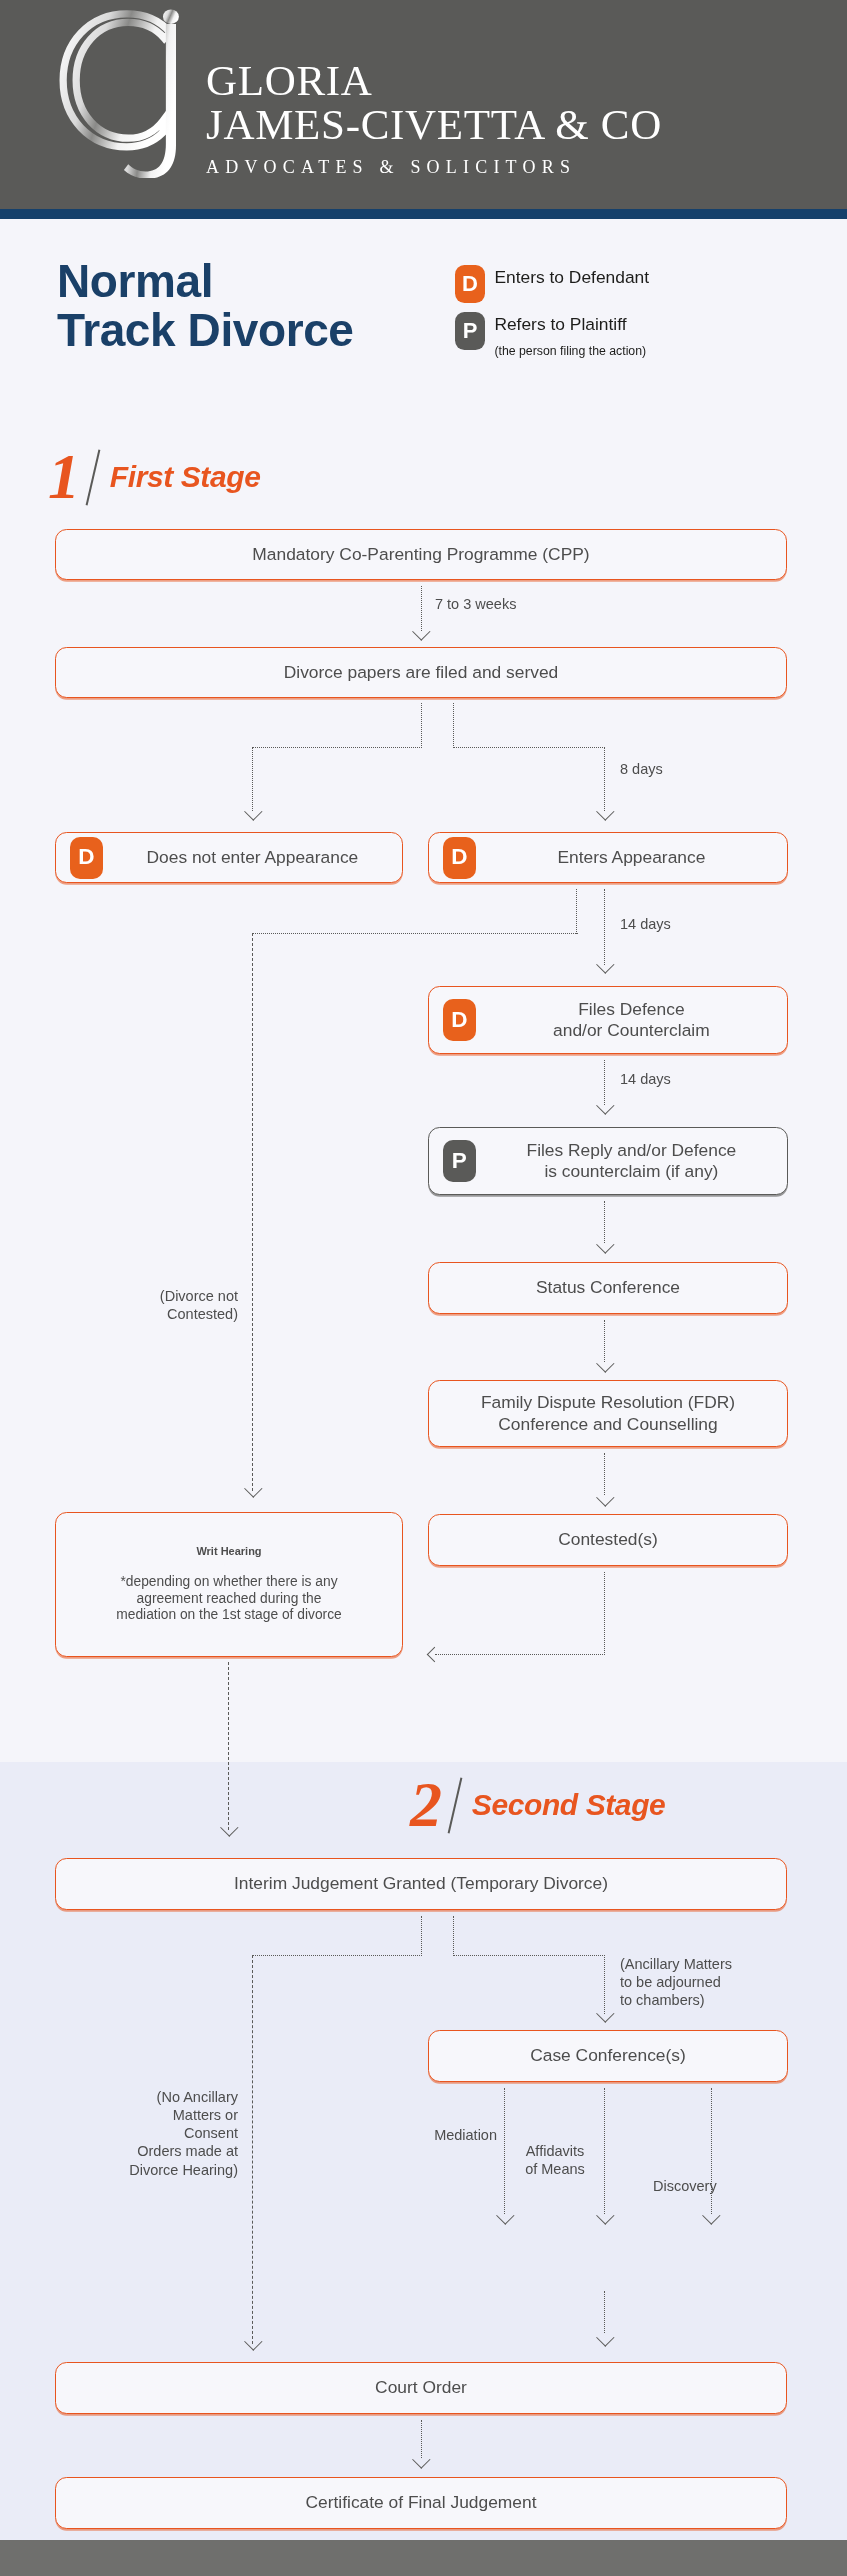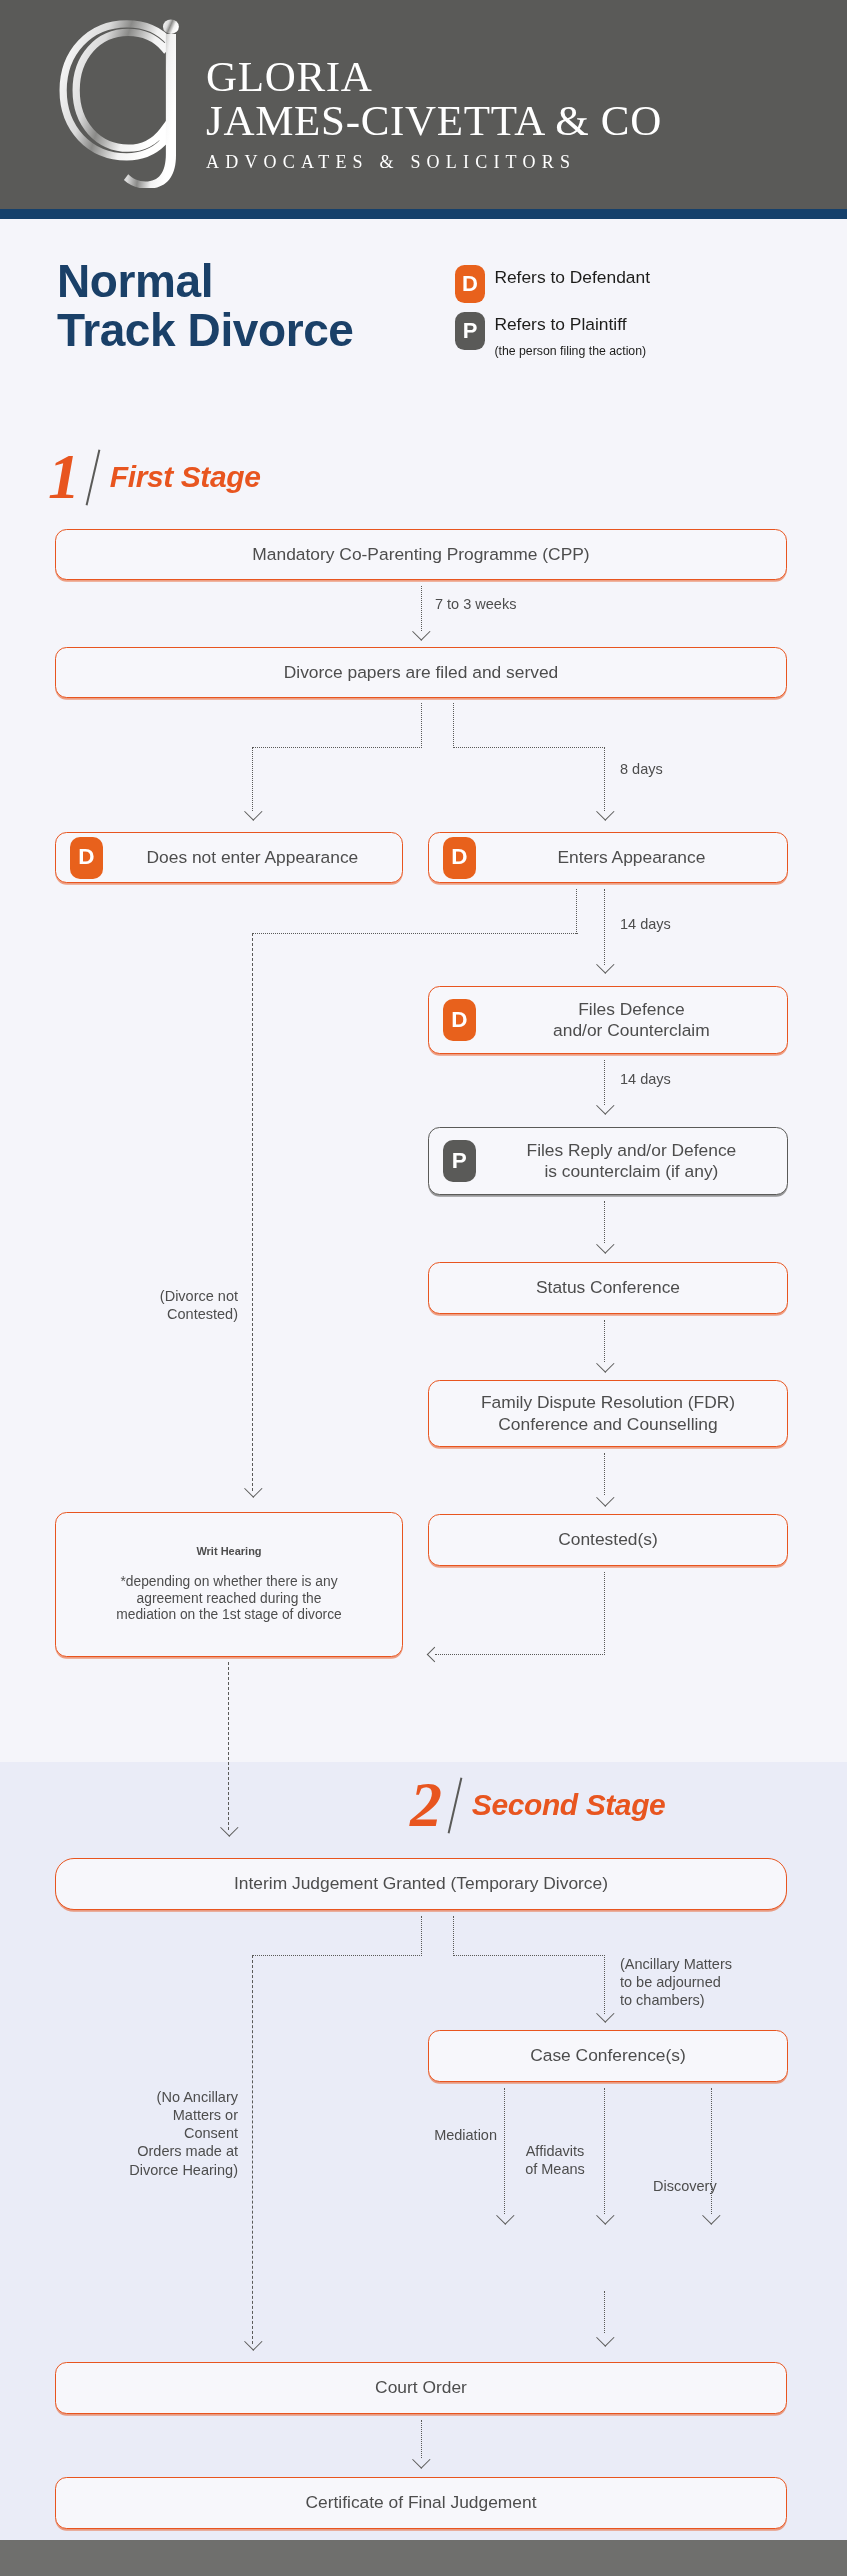--- a/index.html
+++ b/index.html
@@ -20,22 +20,22 @@
   
   .header{
     position:absolute; left:0; top:0; width:848px; height:209px;
     background:#5a5a58;
   }
   .header-rule{
     position:absolute; left:0; top:209px; width:848px; height:10px;
     background:#15406b;
   }
   .logo-wrap{
-    position:absolute; left:57px; top:16px;
-    display:flex; align-items:center;
+    position:absolute; left:57px; top:6px;
+    display:flex; align-items:flex-end;
   }
   .logo-mark{
     position:relative; width:149px; height:170px; margin-top:1.5px;
   }
   .logo-mark svg{display:block;}
   .logo-text{
     margin-left:0px; margin-top:26px;
     color:#ffffff;
     font-family:"Liberation Serif", serif;
   }
@@ -198,21 +198,21 @@
 
   <div class="title">
     <span>Normal</span>
     <span class="l2">Track Divorce</span>
   </div>
 
   <div class="legend">
     <div class="legend-row">
       <div class="legend-badge badge-d">D</div>
       <div class="legend-text">
-        <div class="legend-main">Refers to Defendant</div>
+        <div class="legend-main">Enters to Defendant</div>
       </div>
     </div>
     <div class="legend-row">
       <div class="legend-badge badge-p">P</div>
       <div class="legend-text">
         <div class="legend-main">Refers to Plaintiff</div>
         <div class="legend-sub">(the person filing the action)</div>
       </div>
     </div>
   </div>
@@ -319,21 +319,21 @@
 
   <div class="stage" id="stage2">
     <span class="stage-num">2</span>
     <span class="stage-slash"></span>
     <span class="stage-label">Second Stage</span>
   </div>
 
   <div class="vline" style="left:228px; top:1662px; height:168px;"></div>
   <div class="arrow-d" style="left:223px; top:1821px;"></div>
 
-  <div class="box" style="left:55px; top:1858px; width:732px; height:52px;border-radius:19px;">
+  <div class="box" style="left:55px; top:1858px; width:732px; height:52px;">
     <span class="box-inner">Interim Judgement Granted (Temporary Divorce)</span>
   </div>
 
   <div class="vdot" style="left:421px; top:1916px; height:40px;"></div>
   <div class="vdot" style="left:453px; top:1916px; height:40px;"></div>
   <div class="hdot" style="left:252px; top:1955px; width:170px;"></div>
   <div class="hdot" style="left:453px; top:1955px; width:152px;"></div>
   <div class="vdot" style="left:604px; top:1955px; height:59px;"></div>
   <div class="arrow-d" style="left:599px; top:2007px;"></div>
   <div class="edge-label" style="left:620px; top:1955px; width:138px;">(Ancillary Matters

